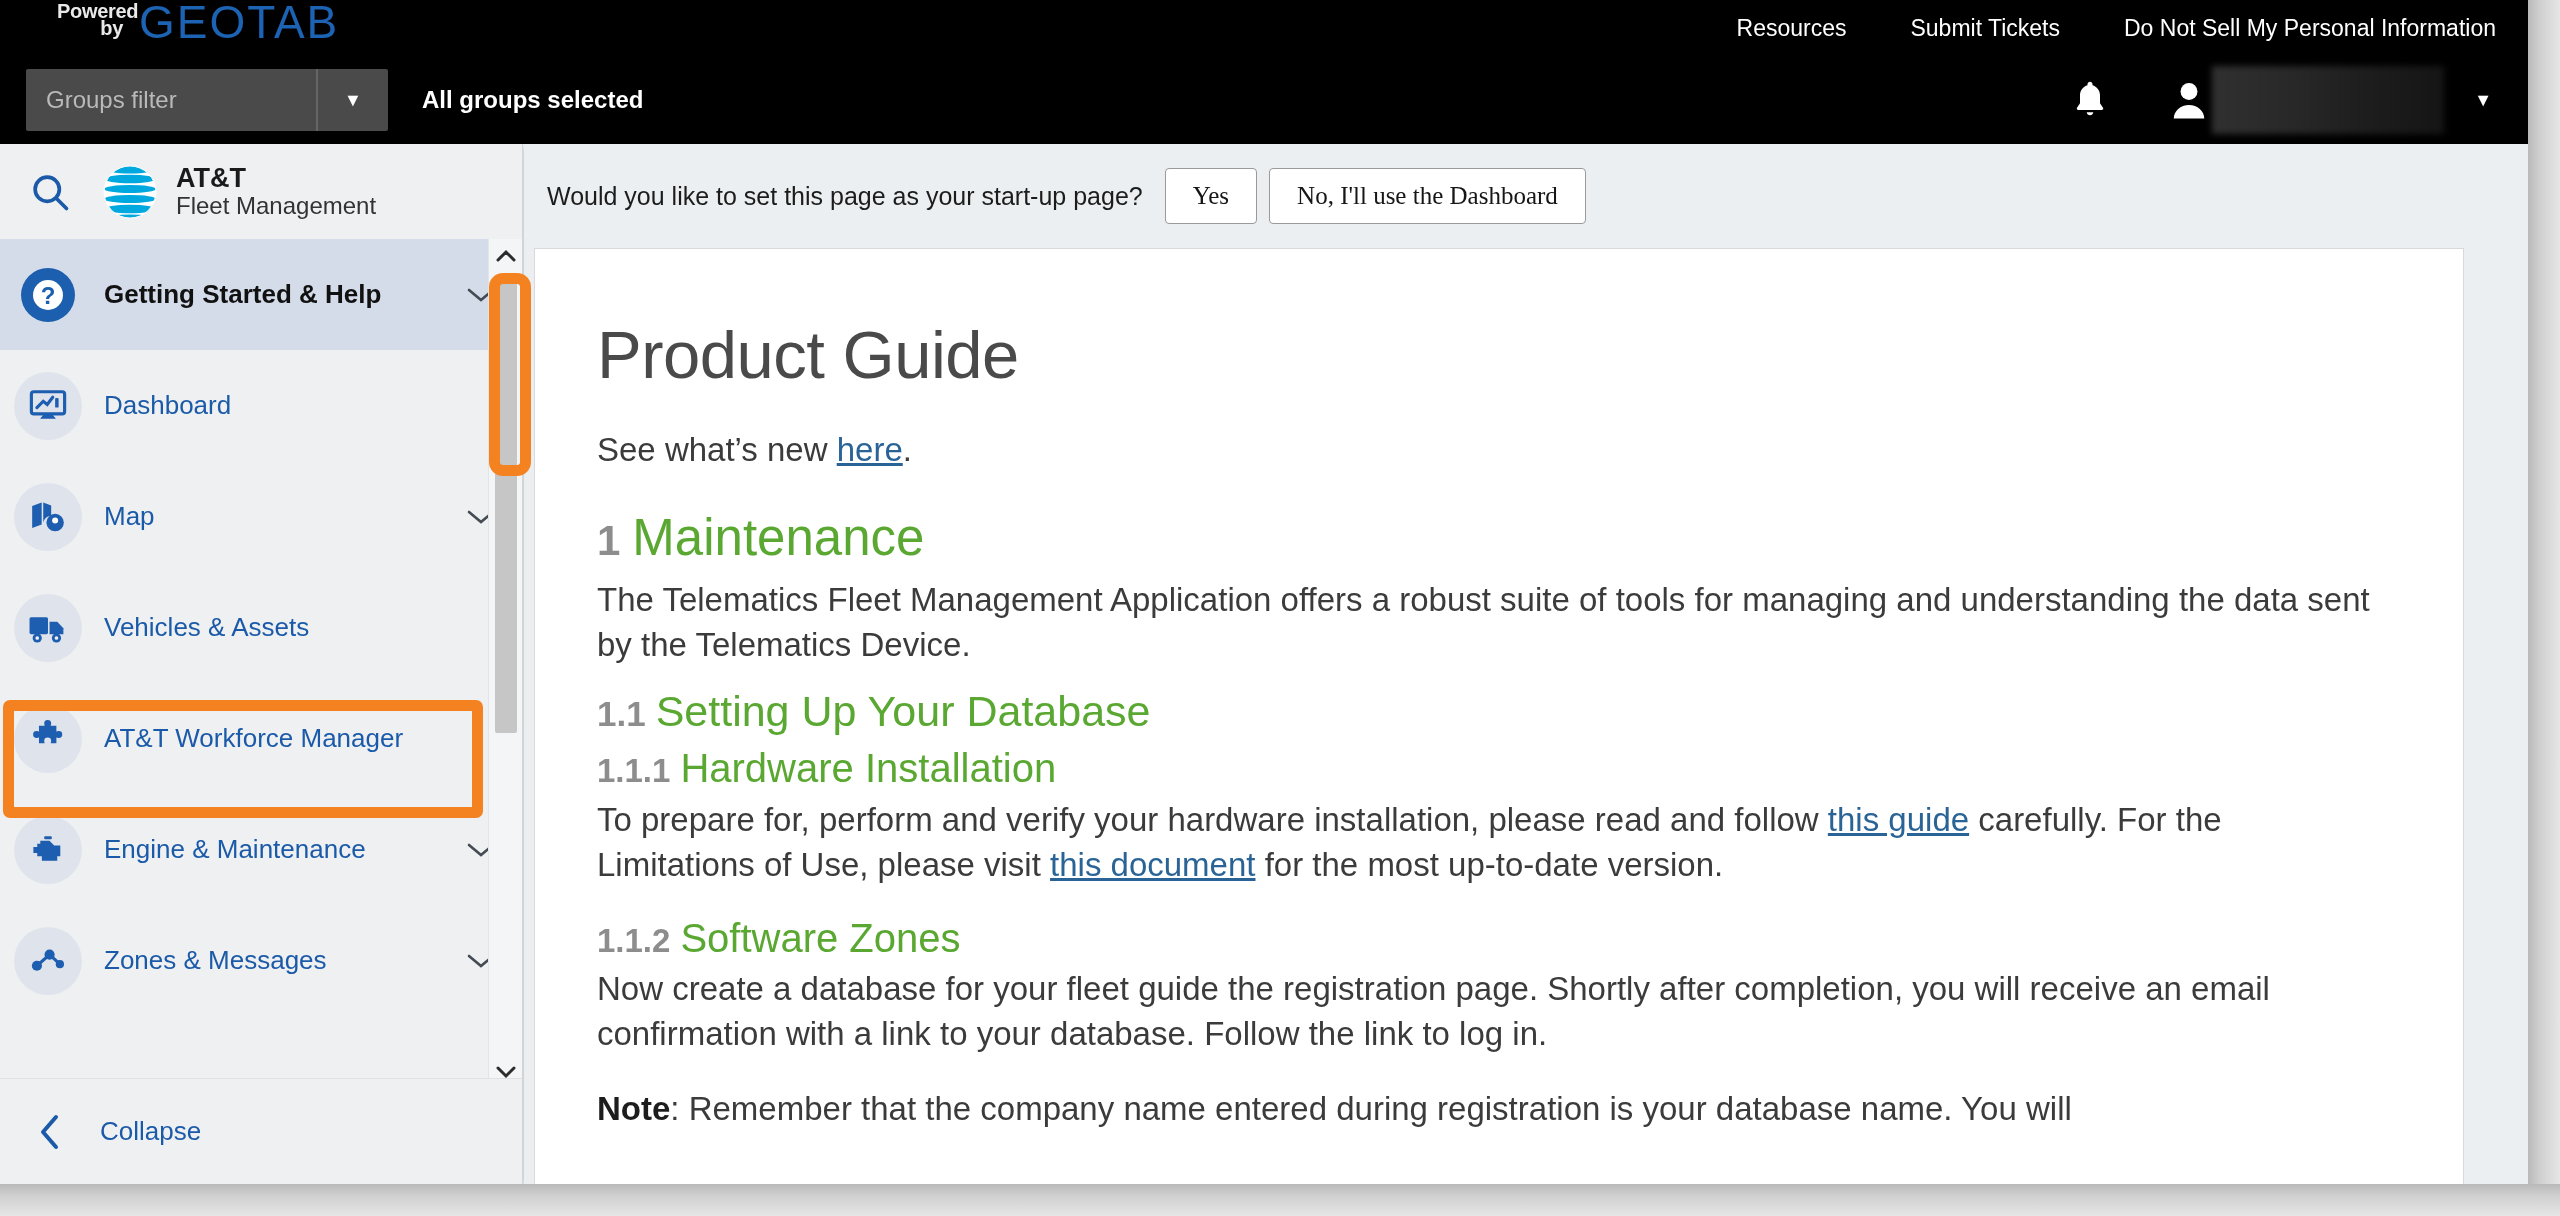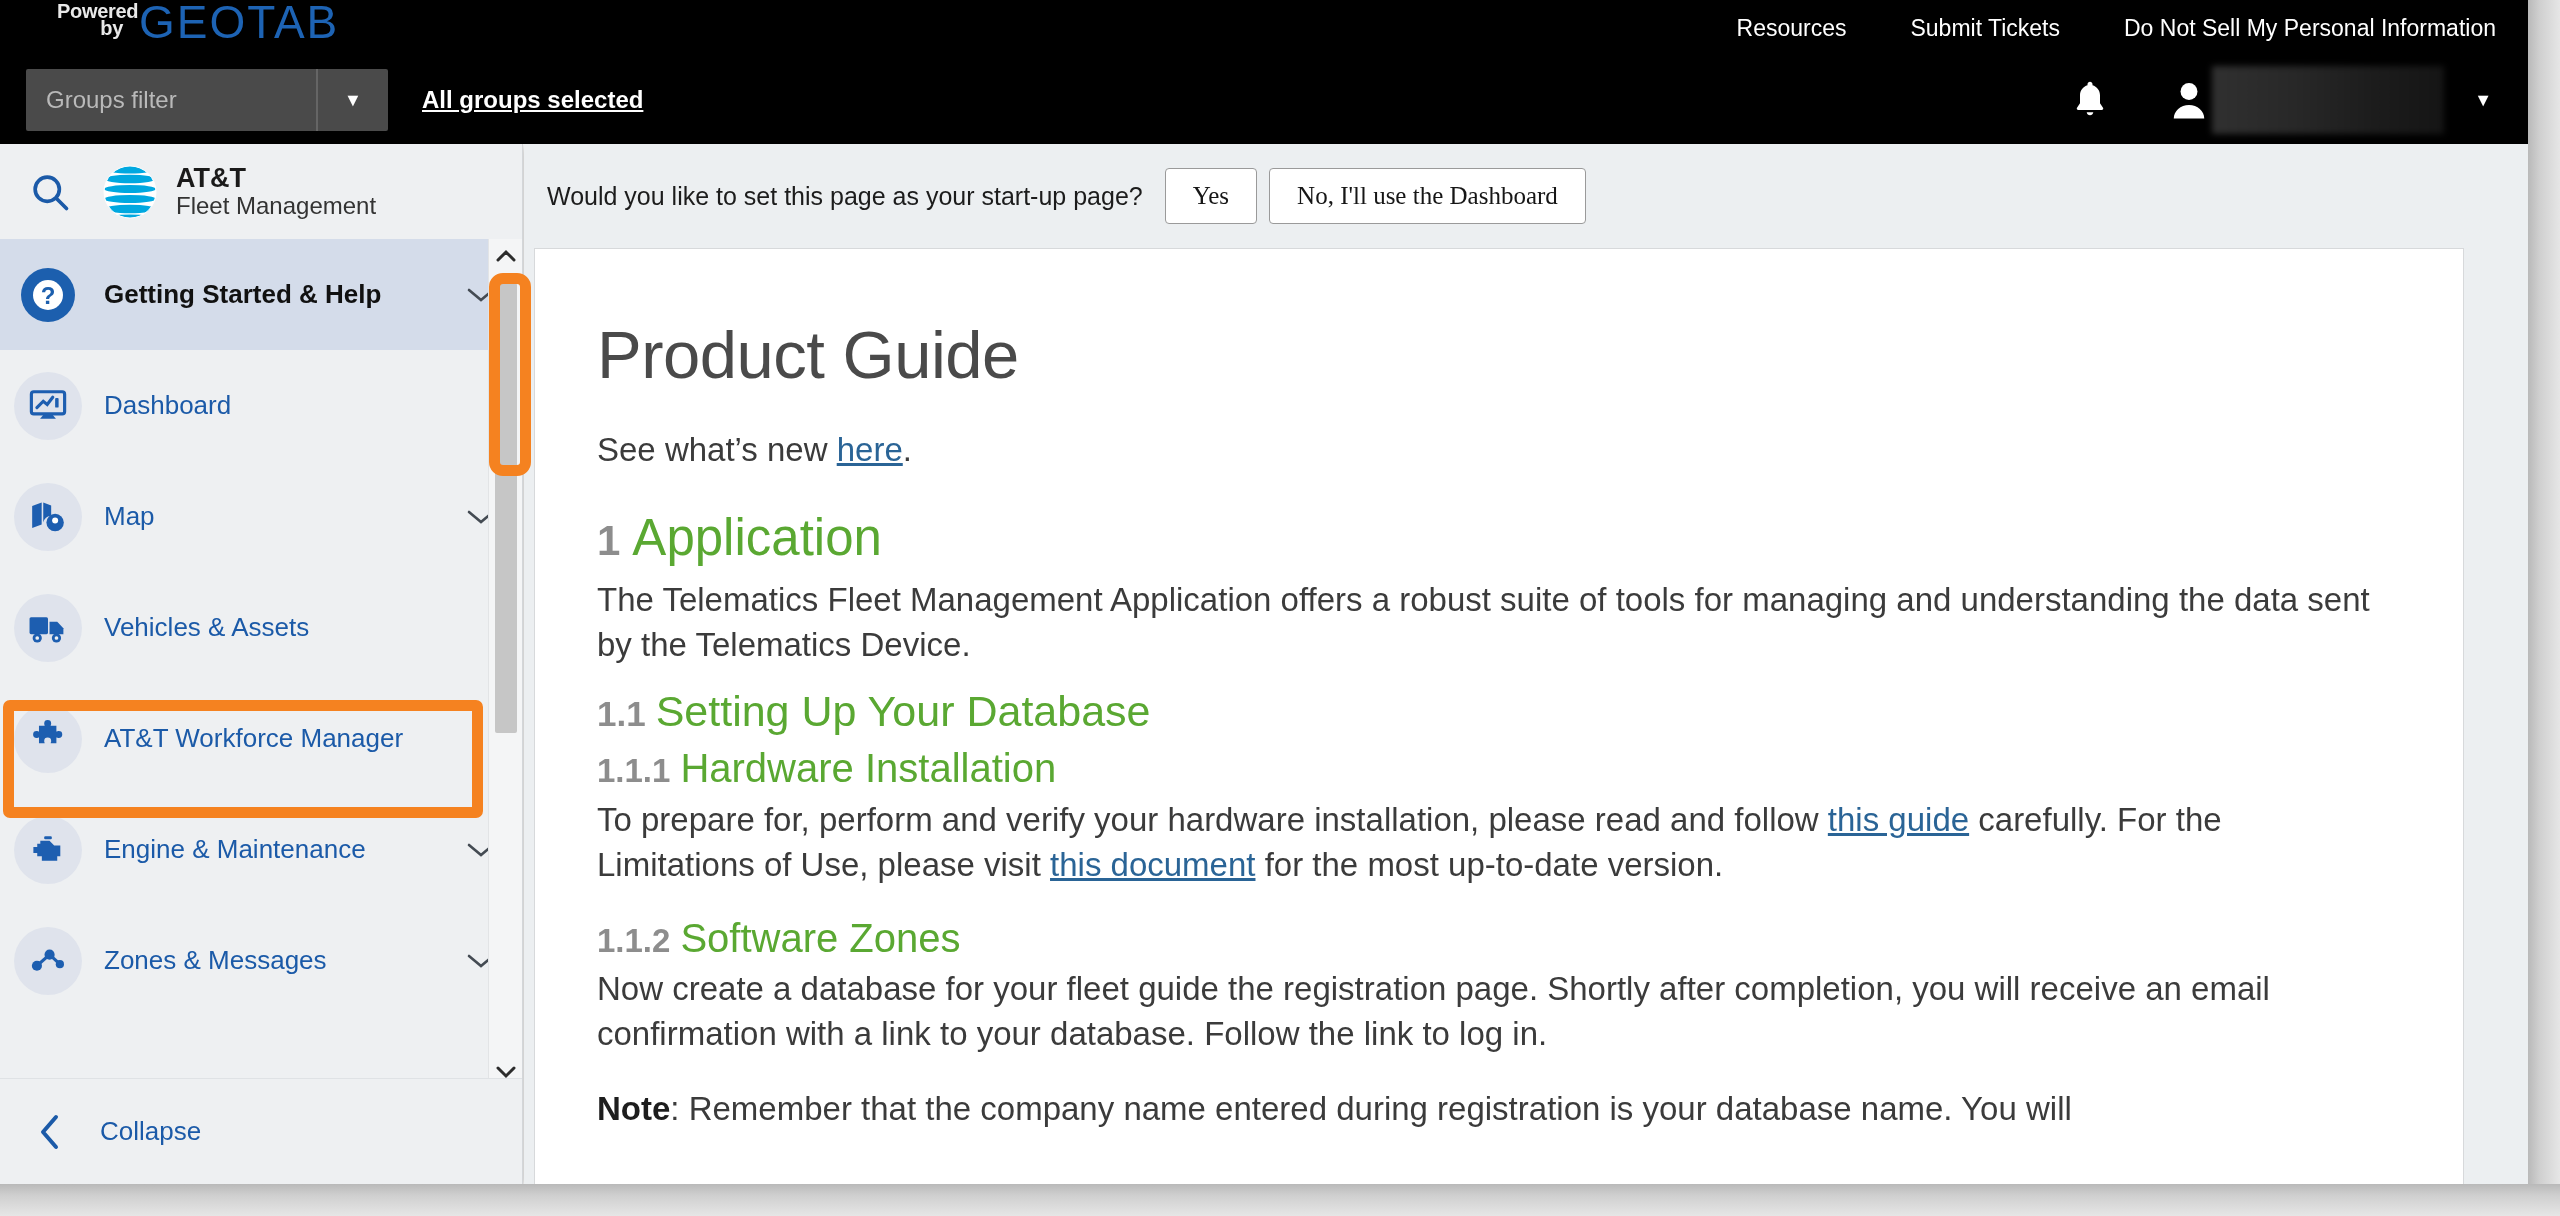--- a/index.html
+++ b/index.html
@@ -89,21 +89,20 @@
     border-left: 2px solid #656565;
     color: #ffffff;
     font-size: 18px;
   }
   .groups-selected {
     margin-left: 34px;
     color: #ffffff;
     font-size: 24px;
     font-weight: 700;
     white-space: nowrap;
-    text-decoration: underline;
   }
 
   .topbar-right {
     position: absolute; right: 36px; top: 56px;
     height: 88px;
     display: flex; align-items: center;
   }
   .bell-icon { margin-right: 58px; }
   .person-icon { margin-right: 0px; }
   .user-name-blur {
@@ -565,21 +564,21 @@
       <button class="btn">No, I'll use the Dashboard</button>
     </div>
 
     <div class="doc-frame">
       <div class="doc">
 
         <h1 class="doc-title">Product Guide</h1>
 
         <p class="doc-p"><span>See what’s new </span><a class="doc-link" href="#">here</a><span>.</span></p>
 
-        <h2 class="doc-h2"><span class="num">1</span><span>Application</span></h2>
+        <h2 class="doc-h2"><span class="num">1</span><span>Maintenance</span></h2>
 
         <p class="doc-p">The Telematics Fleet Management Application offers a robust suite of tools for managing and understanding the data sent by the Telematics Device.</p>
 
         <h3 class="doc-h3"><span class="num">1.1</span><span>Setting Up Your Database</span></h3>
 
         <h4 class="doc-h4" style="margin-top:10px"><span class="num">1.1.1</span><span>Hardware Installation</span></h4>
 
         <p class="doc-p"><span>To prepare for, perform and verify your hardware installation, please read and follow </span><a class="doc-link" href="#">this guide</a><span> carefully. For the Limitations of Use, please visit </span><a class="doc-link" href="#">this document</a><span> for the most up-to-date version.</span></p>
 
         <h4 class="doc-h4"><span class="num">1.1.2</span><span>Software Zones</span></h4>

